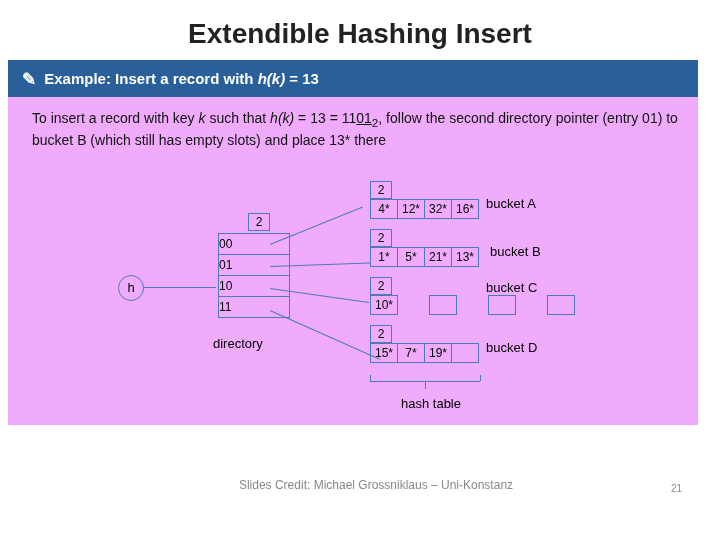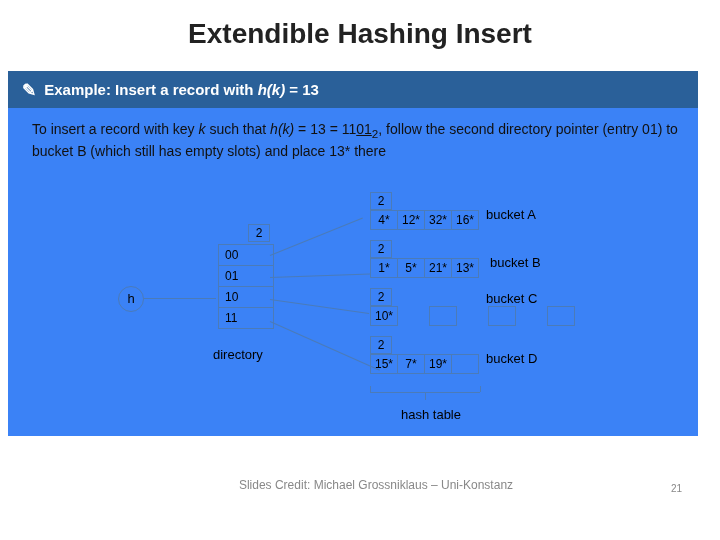--- a/index.html
+++ b/index.html
@@ -9,40 +9,40 @@
     background: #fff;
     font-family: Arial, Helvetica, sans-serif;
     position: relative;
     overflow: hidden;
   }
   .title {
     text-align: center;
     font-size: 28px;
     font-weight: bold;
     color: #222;
-    padding: 18px 0 21px 0;
+    padding: 18px 0 10px 0;
   }
   .band {
     background: #2a6099;
     color: #fff;
     padding: 8px 14px;
     font-size: 15px;
     font-weight: bold;
     display: flex;
     align-items: center;
     gap: 8px;
     margin: 0 22px 0 8px;
   }
   .band .icon {
     font-size: 17px;
     transform: translateY(1px);
   }
   .band .hk { font-style: italic; font-weight: bold; }
   .body-area {
-    background: #3b82f6;
+    background: #f0abfc;
     margin: 0 22px 0 8px;
     padding: 12px 16px 10px 24px;
     font-size: 14px;
     line-height: 1.35;
     position: relative;
     height: 328px;
   }
   .body-text { color: #111; }
   .body-text .ital { font-style: italic; }
   .body-text .underline { text-decoration: underline; }
@@ -79,26 +79,26 @@
     top: 32px;
     width: 22px;
     height: 18px;
     border: 1px solid #4b7bb8;
     display: flex;
     align-items: center;
     justify-content: center;
     font-size: 12px;
   }
   .dir-entry {
-    width: 56px;
+    width: 72px;
     height: 22px;
     border: 1px solid #4b7bb8;
     margin-bottom: -1px;
     font-size: 12px;
-    padding-left: 6px;
+    padding-left: 0;
     display: flex;
     align-items: center;
     position: relative;
   }
   .dir-label {
     position: absolute;
     left: 95px;
     top: 154px;
     font-size: 13px;
   }

